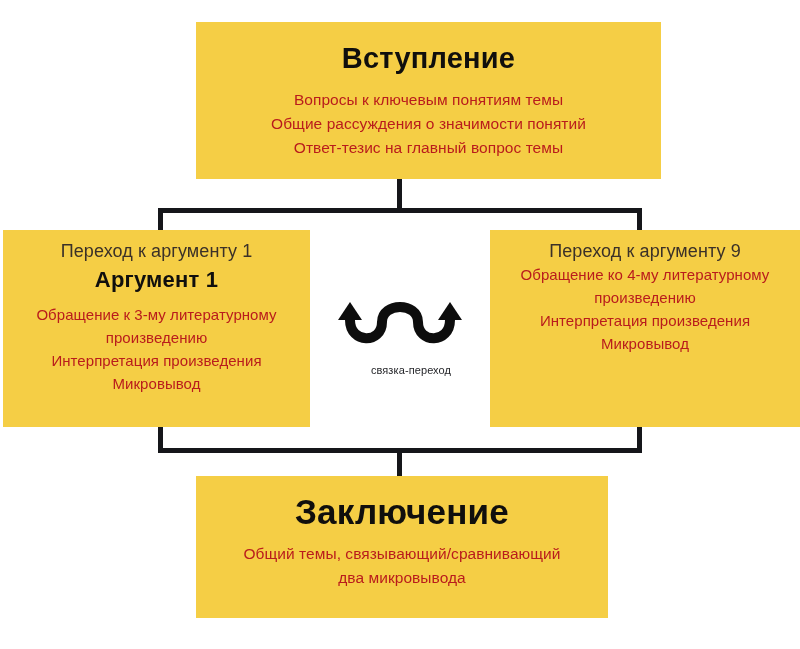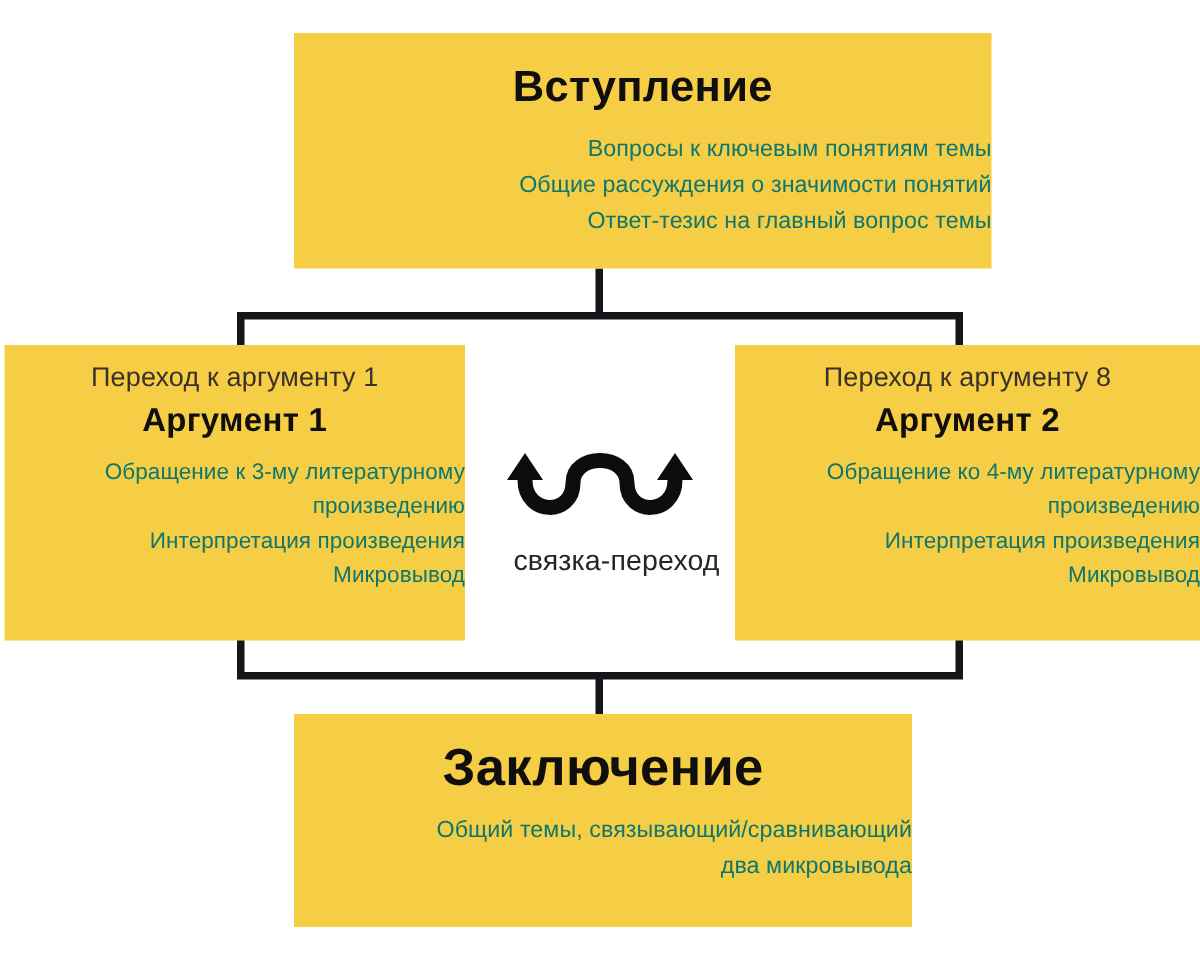--- a/index.html
+++ b/index.html
@@ -31,23 +31,22 @@
   .panel-title {
     font-weight: bold;
     color: #100f0d;
     letter-spacing: 0.2px;
   }
   .panel-sub {
     color: #3b3128;
     letter-spacing: 0.1px;
   }
   .panel-line {
-    color: #0f766e;
+    color: #b91c1c;
     letter-spacing: 0.05px;
-    text-align: right;
   }
 
   
   #panel-intro {
     left: 196px;
     top: 22px;
     width: 465px;
     height: 157px;
     padding-top: 18px;
   }
@@ -185,21 +184,21 @@
     flex-direction: column;
     align-items: center;
     justify-content: flex-start;
     background: transparent;
   }
   #center-link svg {
     display: block;
   }
   #center-link-label {
     margin-top: 6px;
-    font-size: 19px;
+    font-size: 11px;
     color: #25262a;
     letter-spacing: 0.1px;
     white-space: nowrap;
     margin-left: 22px;
   }
 </style>
 </head>
 <body>
 
 <div id="canvas">
@@ -223,22 +222,21 @@
   <div class="panel panel-arg" id="panel-arg1">
     <div class="panel-sub">Переход к аргументу 1</div>
     <div class="panel-title">Аргумент 1</div>
     <div class="panel-line">Обращение к 3-му литературному</div>
     <div class="panel-line">произведению</div>
     <div class="panel-line">Интерпретация произведения</div>
     <div class="panel-line">Микровывод</div>
   </div>
 
   <div class="panel panel-arg" id="panel-arg2">
-    <div class="panel-sub">Переход к аргументу 8</div>
-    <div class="panel-title">Аргумент 2</div>
+    <div class="panel-sub">Переход к аргументу 9</div>
     <div class="panel-line">Обращение ко 4-му литературному</div>
     <div class="panel-line">произведению</div>
     <div class="panel-line">Интерпретация произведения</div>
     <div class="panel-line">Микровывод</div>
   </div>
 
   <div id="center-link">
     <span>
       <svg width="140" height="62" viewBox="0 0 140 62" xmlns="http://www.w3.org/2000/svg">
         <path d="M20 24

